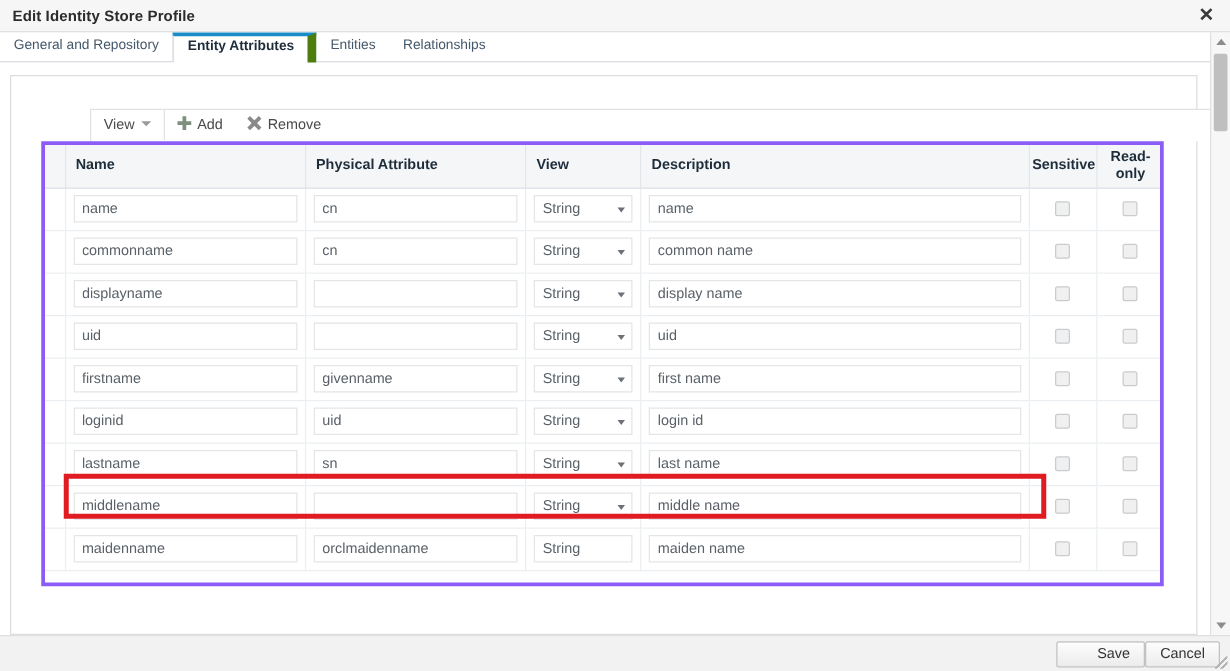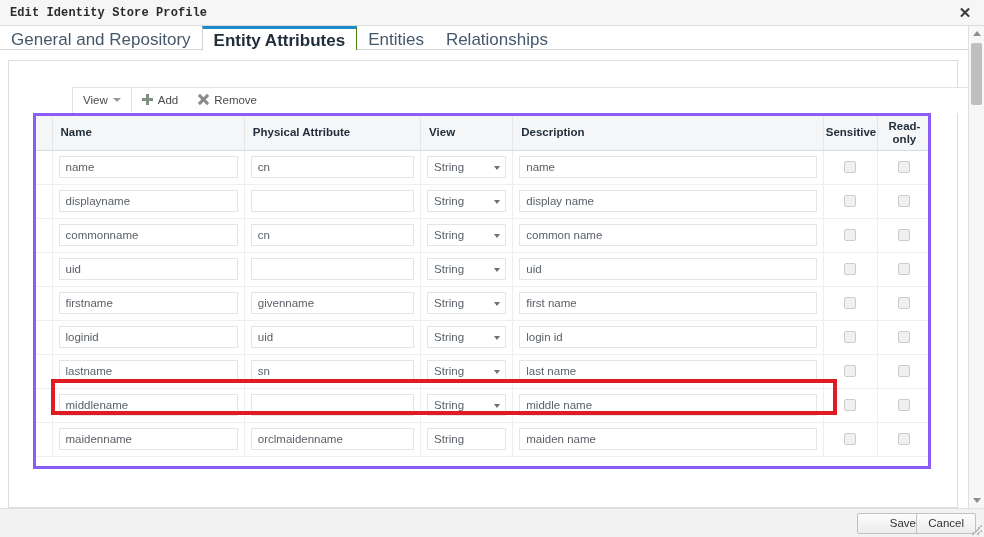--- a/index.html
+++ b/index.html
@@ -26,21 +26,20 @@
     background: #f6f6f6;
     border-bottom: 1px solid #dcdcdc;
   }
   .title-text {
     position: absolute;
     left: 10px; top: 6px;
     font-size: 12px;
     font-weight: bold;
     color: #2b2b2b;
     letter-spacing: .1px;
-    font-family: Liberation Mono, monospace;
   }
   .close-btn {
     position: absolute;
     right: 10px; top: 4px;
     width: 18px; height: 18px;
     line-height: 18px;
     text-align: center;
     font-size: 15px;
     font-weight: bold;
     color: #3a3a3a;
@@ -54,32 +53,32 @@
     left: 0; top: 26px;
     width: 968px; height: 24px;
     background: #ffffff;
     border-bottom: 1px solid #cfd4d9;
   }
   .tab {
     position: relative;
     float: left;
     height: 24px;
     padding: 4px 11px 0 11px;
-    font-size: 17px;
+    font-size: 11px;
     color: #45586b;
     cursor: pointer;
     white-space: nowrap;
     background: transparent;
   }
   .tab.active {
     font-weight: bold;
     color: #1f2d3a;
     background: #ffffff;
     border-left: 1px solid #cfd4d9;
-    border-right: 1px solid #4d7c0f;
+    border-right: 7px solid #4d7c0f;
     border-top: 3px solid #1a8cc8;
     padding-top: 2px;
     margin-bottom: -1px;
     height: 25px;
   }
 
   
   .content-area {
     position: absolute;
     left: 0; top: 50px;
@@ -309,21 +308,21 @@
     line-height: 19px;
     padding: 0 11px;
     font-size: 11.5px;
     color: #333333;
     background: linear-gradient(#fdfdfd, #ececec);
     border: 1px solid #c2c2c2;
     border-radius: 2px;
     cursor: pointer;
     user-select: none;
   }
-  #btn-save { right: 56px; padding-left: 32px; }
+  #btn-save { right: 68px; padding-left: 32px; }
   #btn-cancel { right: 8px; }
   .resize-grip {
     position: absolute;
     right: 2px; bottom: 2px;
     width: 10px; height: 10px;
     background:
       linear-gradient(135deg, transparent 45%, #b4b4b4 45%, #b4b4b4 55%, transparent 55%),
       linear-gradient(135deg, transparent 70%, #b4b4b4 70%, #b4b4b4 80%, transparent 80%);
     cursor: nwse-resize;
   }
@@ -394,41 +393,41 @@
                 <td><input class="cell-input" type="text" value="name" style=""></td>
                 <td class="ctr">
                   <span class="cbx"></span>
                 </td>
                 <td class="ctr">
                   <span class="cbx"></span>
                 </td>
               </tr>
               <tr>
                 <td class="selcol"></td>
+                <td><input class="cell-input" type="text" value="commonname" style=""></td>
+                <td><input class="cell-input" type="text" value="cn" style=""></td>
+                <td>
+                  <div class="cell-select"><span>String</span><span class="arw"></span></div>
+                </td>
+                <td><input class="cell-input" type="text" value="common name" style=""></td>
+                <td class="ctr">
+                  <span class="cbx"></span>
+                </td>
+                <td class="ctr">
+                  <span class="cbx"></span>
+                </td>
+              </tr>
+              <tr>
+                <td class="selcol"></td>
                 <td><input class="cell-input" type="text" value="displayname" style=""></td>
                 <td><input class="cell-input" type="text" style=""></td>
                 <td>
                   <div class="cell-select"><span>String</span><span class="arw"></span></div>
                 </td>
                 <td><input class="cell-input" type="text" value="display name" style=""></td>
-                <td class="ctr">
-                  <span class="cbx"></span>
-                </td>
-                <td class="ctr">
-                  <span class="cbx"></span>
-                </td>
-              </tr>
-              <tr>
-                <td class="selcol"></td>
-                <td><input class="cell-input" type="text" value="commonname" style=""></td>
-                <td><input class="cell-input" type="text" value="cn" style=""></td>
-                <td>
-                  <div class="cell-select"><span>String</span><span class="arw"></span></div>
-                </td>
-                <td><input class="cell-input" type="text" value="common name" style=""></td>
                 <td class="ctr">
                   <span class="cbx"></span>
                 </td>
                 <td class="ctr">
                   <span class="cbx"></span>
                 </td>
               </tr>
               <tr>
                 <td class="selcol"></td>
                 <td><input class="cell-input" type="text" value="uid" style=""></td>

